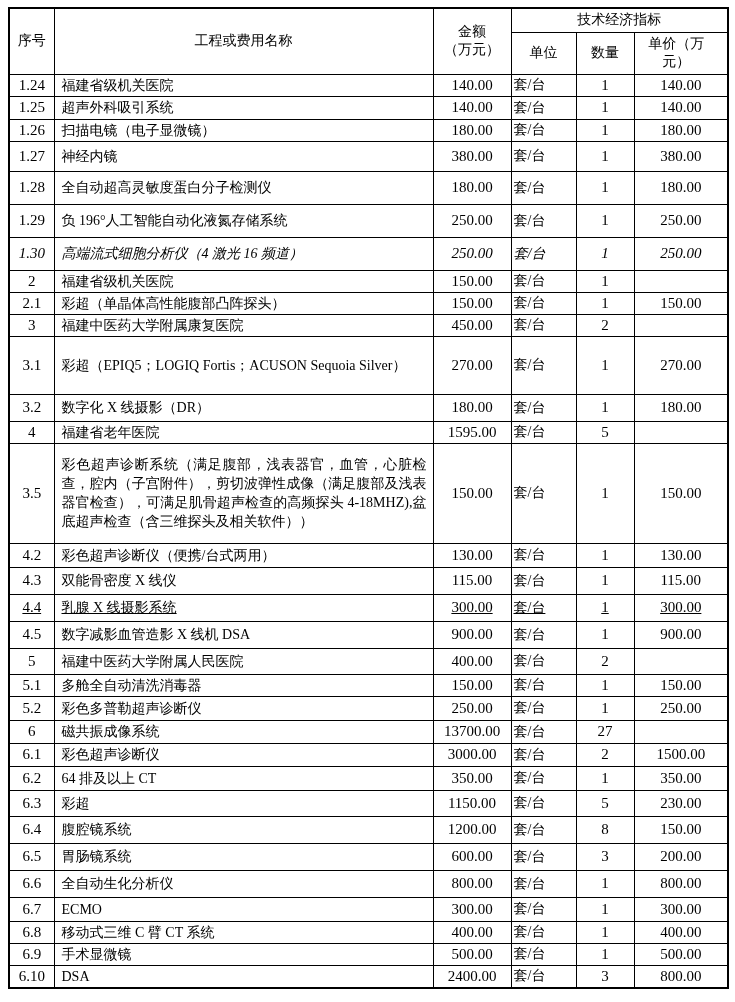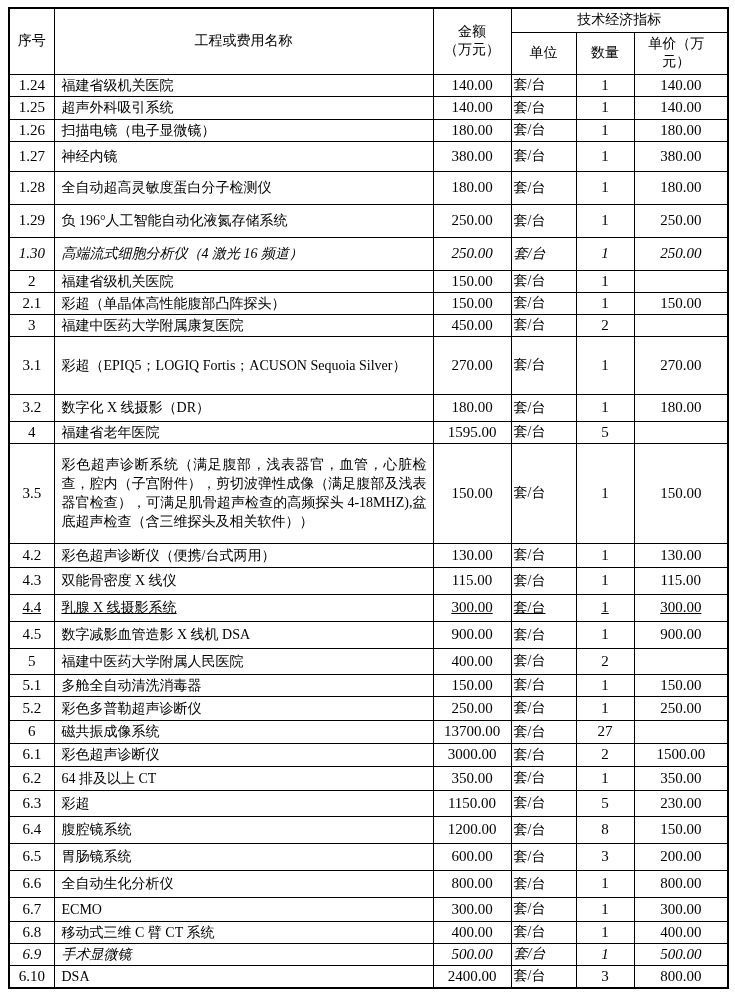--- a/index.html
+++ b/index.html
@@ -310,21 +310,21 @@
           <td class="num">300.00</td>
         </tr>
         <tr style="height: 22px;">
           <td class="num">6.8</td>
           <td class="name">移动式三维 C 臂 CT 系统</td>
           <td class="num">400.00</td>
           <td class="c">套/台</td>
           <td class="num">1</td>
           <td class="num">400.00</td>
         </tr>
-        <tr style="height: 22px; font-style: italic;">
+        <tr style="height: 22px;">
           <td class="num">6.9</td>
           <td class="name">手术显微镜</td>
           <td class="num">500.00</td>
           <td class="c">套/台</td>
           <td class="num">1</td>
           <td class="num">500.00</td>
         </tr>
         <tr style="height: 21px;">
           <td class="num">6.10</td>
           <td class="name">DSA</td>

